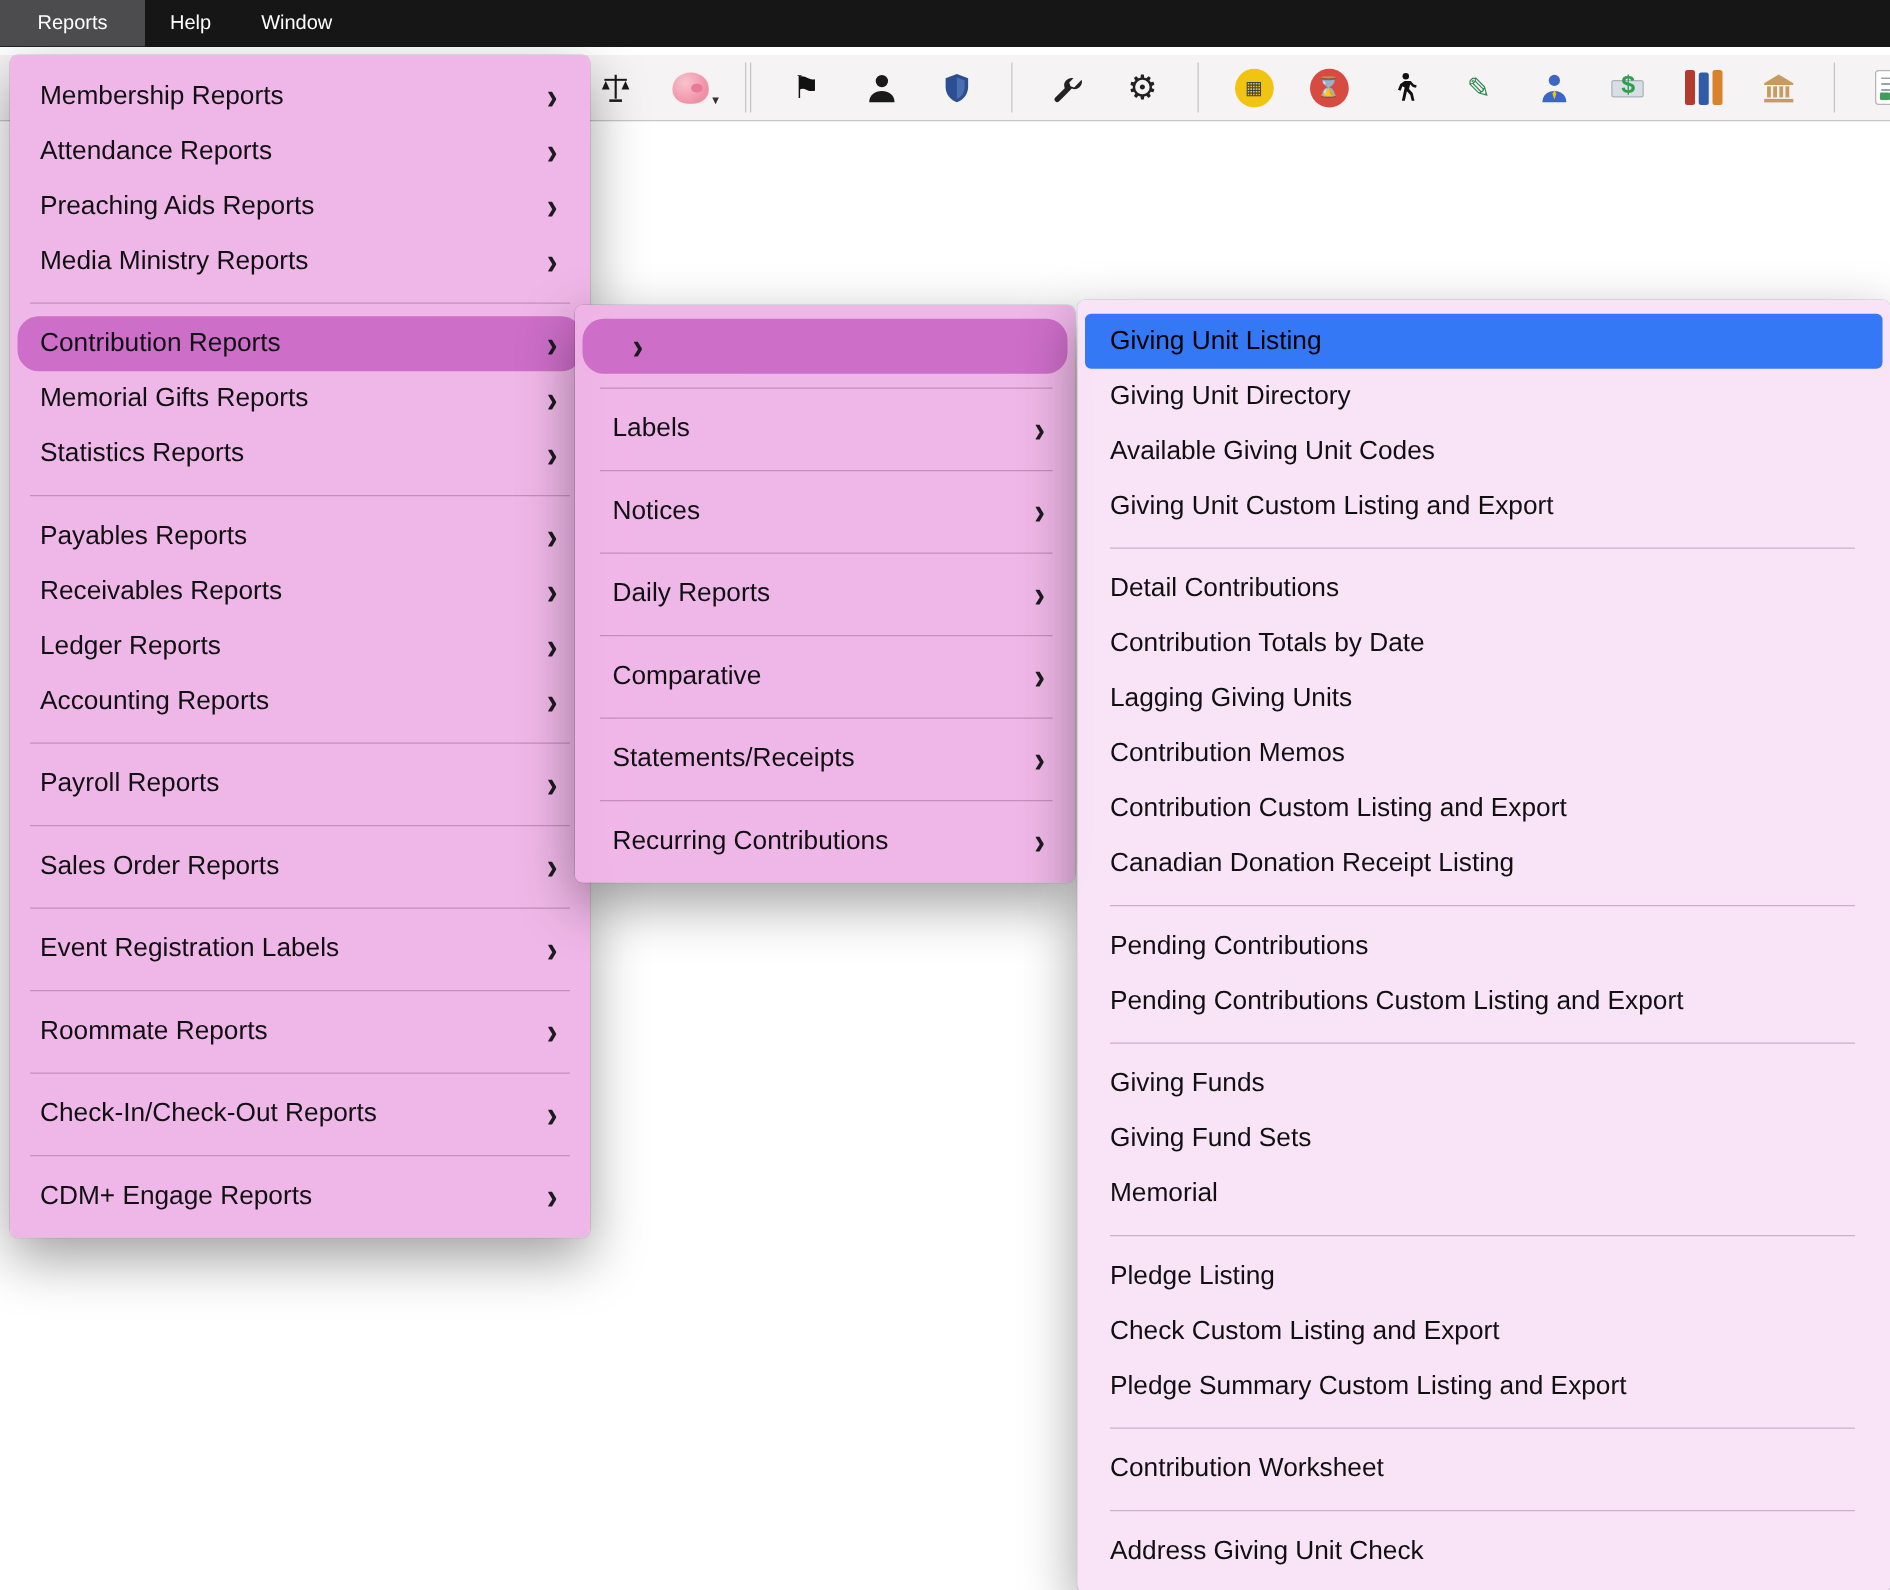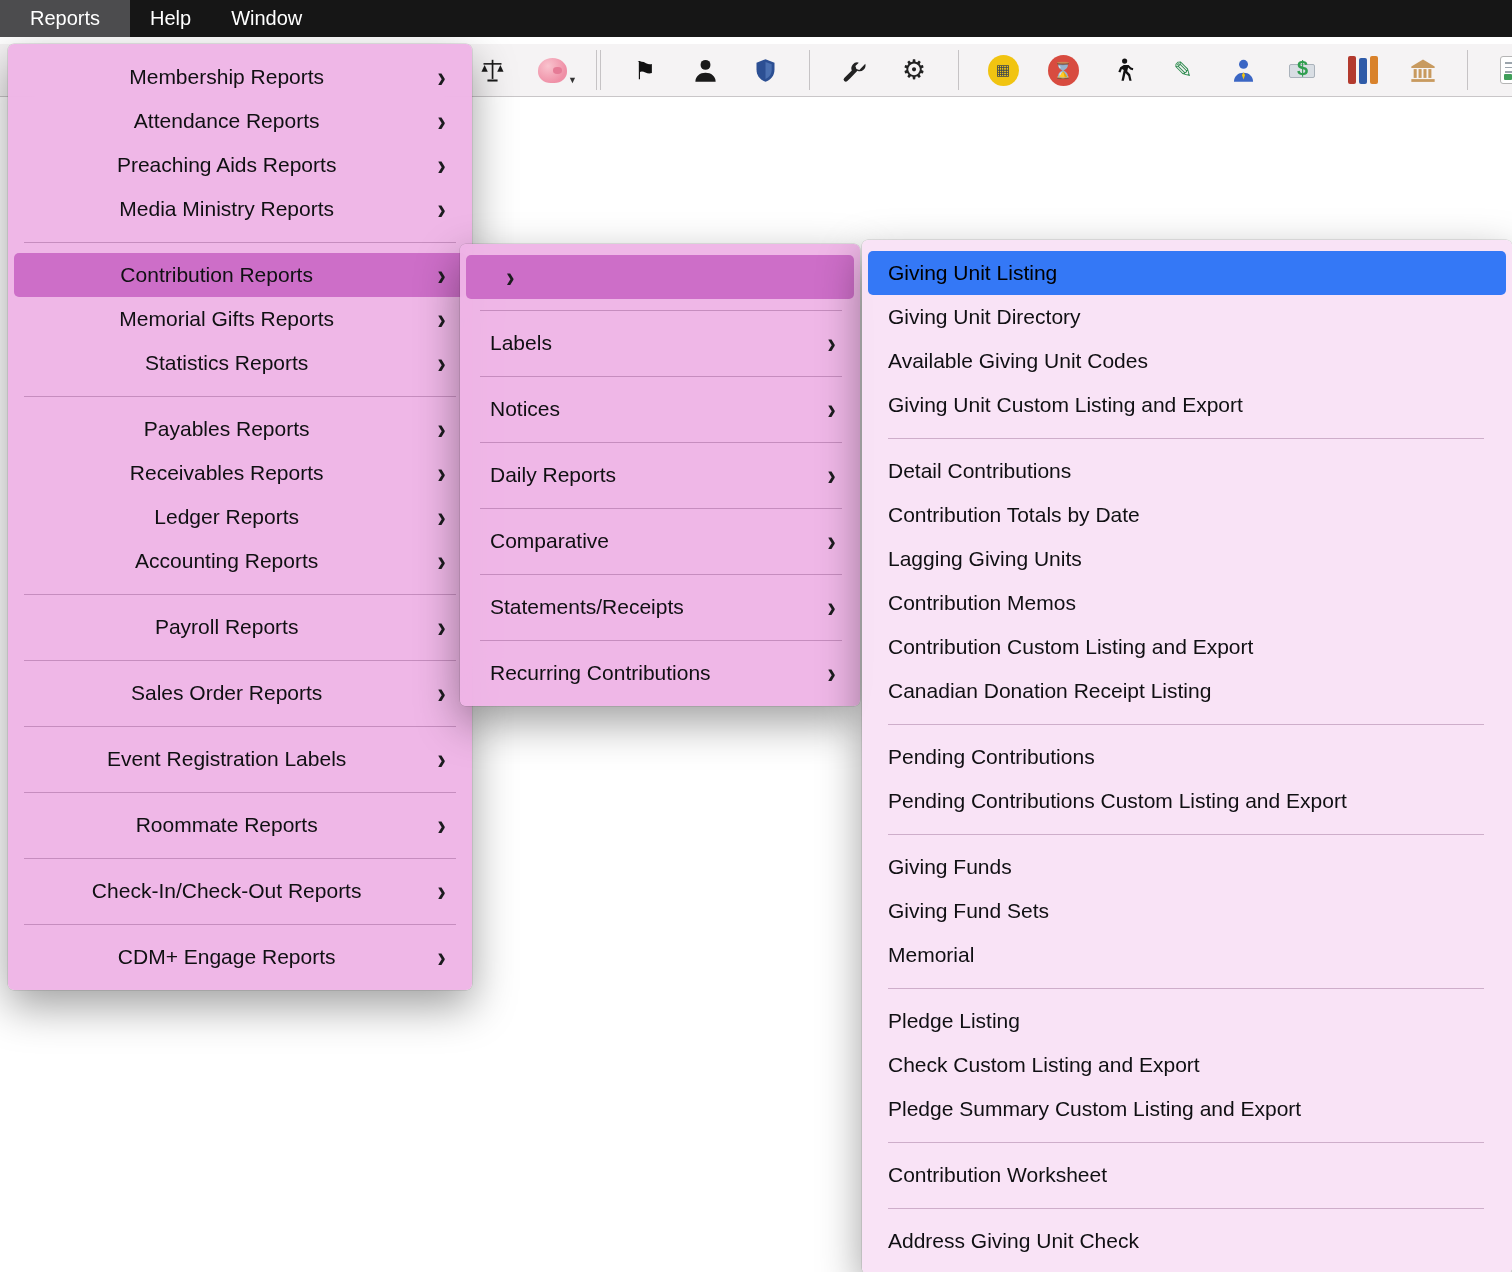--- a/index.html
+++ b/index.html
@@ -10,21 +10,21 @@
     background:
       radial-gradient(circle at -2% 1%, #ee6d84 0%, #e2608f 12%, rgba(226,96,143,0) 36%),
       radial-gradient(ellipse 55% 40% at 10% 100%, rgba(232,52,196,.85) 0%, rgba(232,52,196,0) 62%),
       radial-gradient(ellipse 80% 55% at 95% 115%, rgba(148,6,180,.95) 0%, rgba(148,6,180,0) 70%),
       linear-gradient(168deg,#ccc8dc 0%,#c3bdd7 22%,#ad96cc 44%,#9d59c3 62%,#8e13b6 80%,#a70dbа 100%),
       linear-gradient(168deg,#ccc8dc 0%,#c3bdd7 22%,#ad96cc 44%,#9d59c3 62%,#8e13b6 80%,#a70dba 100%);
   }
 
   
   .menubar{position:absolute;top:0;left:0;right:0;height:37px;background:#161616;
-    display:flex;align-items:stretch;color:#fff;font-size:20px;z-index:40;}
+    display:flex;align-items:stretch;color:#fff;font-size:16px;z-index:40;}
   .mb-item{display:flex;align-items:center;padding:0 20px;cursor:default;}
   .mb-item.first{padding:0 30px;}
   .mb-item.active{background:#4c4c4e;}
 
   
   .toolbar{position:absolute;top:44px;left:0;right:0;height:53px;background:#f5f3f4;
     border-bottom:1px solid #c9c6c8;display:flex;align-items:center;gap:28px;
     padding-left:476px;z-index:1;}
   .ticon{position:relative;width:32px;height:36px;display:flex;align-items:center;
     justify-content:center;flex:0 0 auto;}
@@ -51,31 +51,31 @@
   .binders .b1{background:#b33a2e;} .binders .b2{background:#2f5ba8;height:26px;} .binders .b3{background:#d9822b;}
   .doc{width:24px;height:28px;background:#fff;border:1px solid #b5b5b5;border-radius:3px;position:relative;}
   .doc::before{content:"";position:absolute;left:4px;right:4px;top:5px;height:15px;
     background:repeating-linear-gradient(#9ba4ac 0 1.6px,transparent 1.6px 4.6px);}
   .doc::after{content:"";position:absolute;left:3px;bottom:3px;width:8px;height:6px;background:#3f9e5a;border-radius:1px;}
 
   
   .menu{position:absolute;border-radius:6px;
     box-shadow:0 0 0 .5px rgba(0,0,0,.18), 0 16px 44px rgba(0,0,0,.38);
     backdrop-filter:blur(28px) saturate(160%); padding:11px 0; font-size:21px; color:#101013;}
-  .menu1{left:8px;top:44px;width:464px;background:rgba(238,178,230,.94);z-index:10;text-align:center;}
+  .menu1{left:8px;top:44px;width:464px;background:rgba(238,178,230,.94);z-index:10;}
   .menu2{left:460px;top:244px;width:400px;background:rgba(238,178,230,.94);z-index:11;}
   .menu3{left:862px;top:240px;width:650px;background:rgba(249,226,245,.95);z-index:12;}
 
   .row{height:44px;display:flex;align-items:center;padding:0 26px 0 24px;cursor:default;}
   .menu2 .row{padding:0 24px 0 30px;}
   .menu3 .row{padding:0 26px;}
   .row .lbl{flex:1 1 auto;white-space:nowrap;overflow:hidden;}
   .chev{font-size:26px;font-weight:bold;line-height:1;color:#1c1c1f;margin-left:16px;
     transform:scaleY(1.15);}
-  .row.hl{background:#cd6ec8;border-radius:5px;margin:0 6px;padding:0 20px 0 18px;gap:20px;}
+  .row.hl{background:#cd6ec8;border-radius:17px;margin:0 6px;padding:0 20px 0 18px;gap:20px;}
   .menu2 .row.hl{padding:0 18px 0 24px;}
   .row.sel{background:#3478f6;color:#000000;border-radius:5px;margin:0 6px;padding:0 20px;}
   .msep{height:1px;background:rgba(82,22,78,.26);margin:10.5px 16px;}
   .menu2 .msep{margin:10.5px 18px 10.5px 20px;}
   .menu3 .msep{margin:10.5px 28px 10.5px 26px;}
 </style>
 </head>
 <body>
 
 <div class="menubar">

